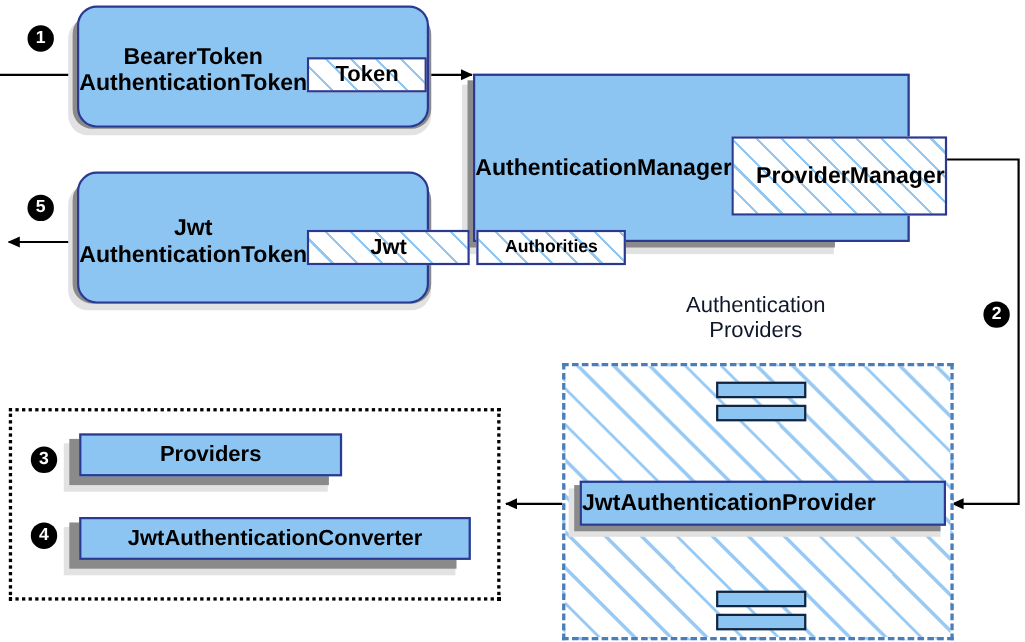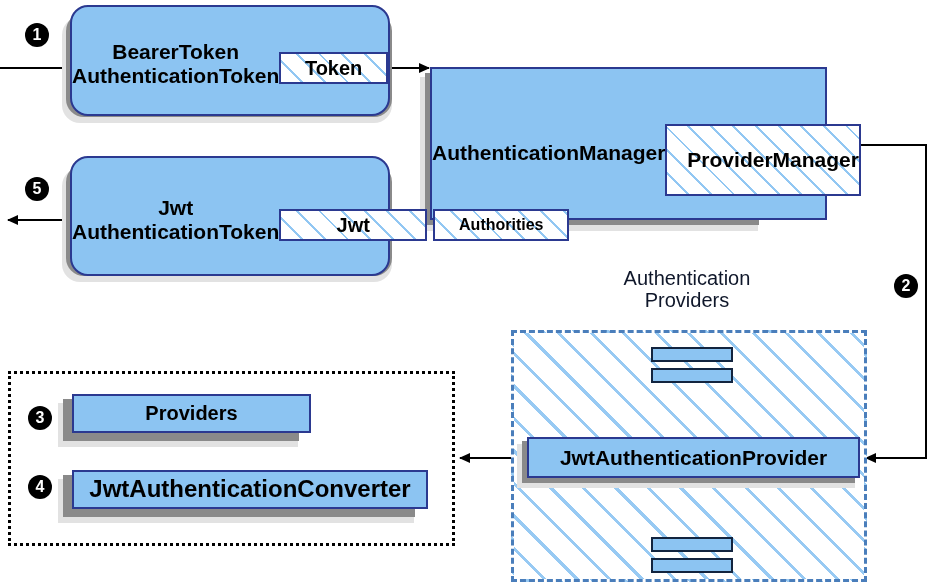--- a/index.html
+++ b/index.html
@@ -171,36 +171,36 @@
   <div class="group-dashed-hatched" style="left:511px; top:330px; width:356px; height:252px;"></div>
 
   <div class="mini-bar" style="left:651px; top:347px; width:82px; height:15px;"></div>
   <div class="mini-bar" style="left:651px; top:368px; width:82px; height:15px;"></div>
 
   <div class="mini-bar" style="left:651px; top:537px; width:82px; height:15px;"></div>
   <div class="mini-bar" style="left:651px; top:558px; width:82px; height:15px;"></div>
 
   <div class="shadow-light" style="left:517px; top:444px; width:338px; height:44px;"></div>
   <div class="shadow-dark" style="left:522px; top:441px; width:333px; height:42px;"></div>
-  <div class="node" style="left:527px; top:437px; width:333px; height:41px; justify-content:center;">
+  <div class="node" style="left:527px; top:437px; width:333px; height:41px; justify-content:flex-start;">
     <div class="node-title" style="font-size:21px;">JwtAuthenticationProvider</div>
   </div>
 
   <div class="group-dotted" style="left:8px; top:371px; width:447px; height:175px;"></div>
 
   <div class="shadow-light" style="left:58px; top:403px; width:240px; height:44px;"></div>
   <div class="shadow-dark" style="left:63px; top:399px; width:236px; height:42px;"></div>
   <div class="node" style="left:72px; top:394px; width:239px; height:39px; justify-content:center;">
     <div class="node-title" style="font-size:20px;">Providers</div>
   </div>
 
   <div class="shadow-light" style="left:58px; top:479px; width:356px; height:44px;"></div>
   <div class="shadow-dark" style="left:63px; top:475px; width:352px; height:42px;"></div>
   <div class="node" style="left:72px; top:470px; width:356px; height:39px; justify-content:center;">
-    <div class="node-title" style="font-size:24px;">JwtAuthenticationConverter</div>
+    <div class="node-title" style="font-size:20px;">JwtAuthenticationConverter</div>
   </div>
 
   <div class="shadow-light" style="left:420px; top:77px; width:338px; height:154px;"></div>
   <div class="shadow-dark" style="left:425px; top:73px; width:334px; height:152px;"></div>
   <div class="node" style="left:430px; top:67px; width:397px; height:153px; padding-top:18px;">
     <div class="node-title" style="font-size:21px;">AuthenticationManager</div>
     <div class="hatchbox" style="margin-top:14px; width:252px; height:72px; font-size:21px;padding-left:20px;">
       <span>ProviderManager</span>
     </div>
   </div>

